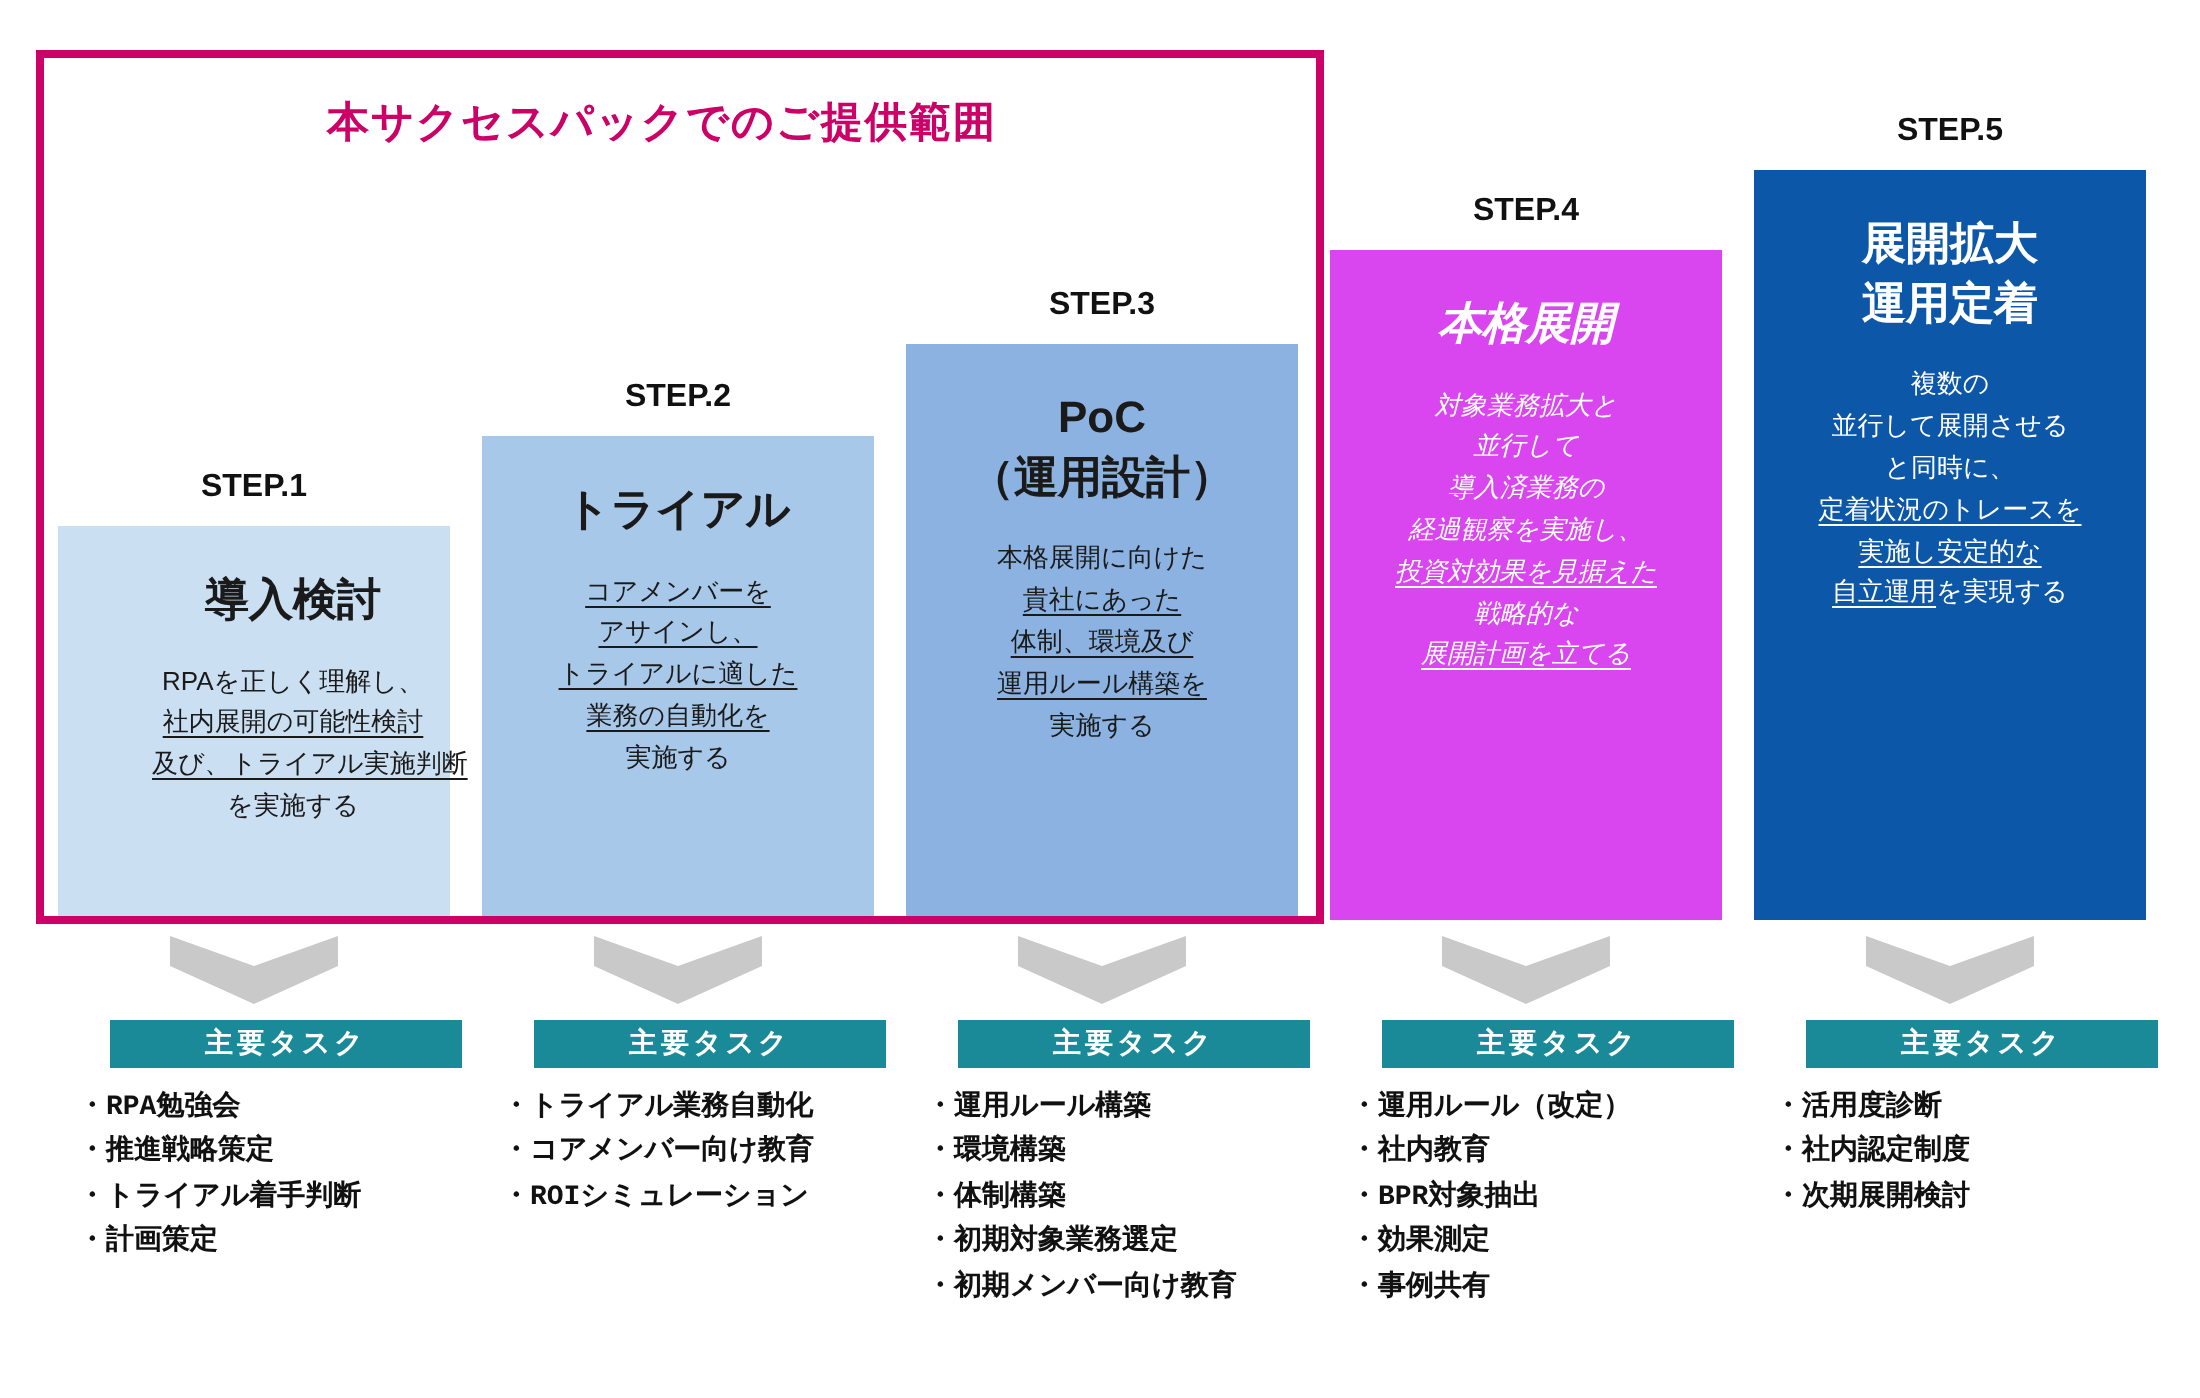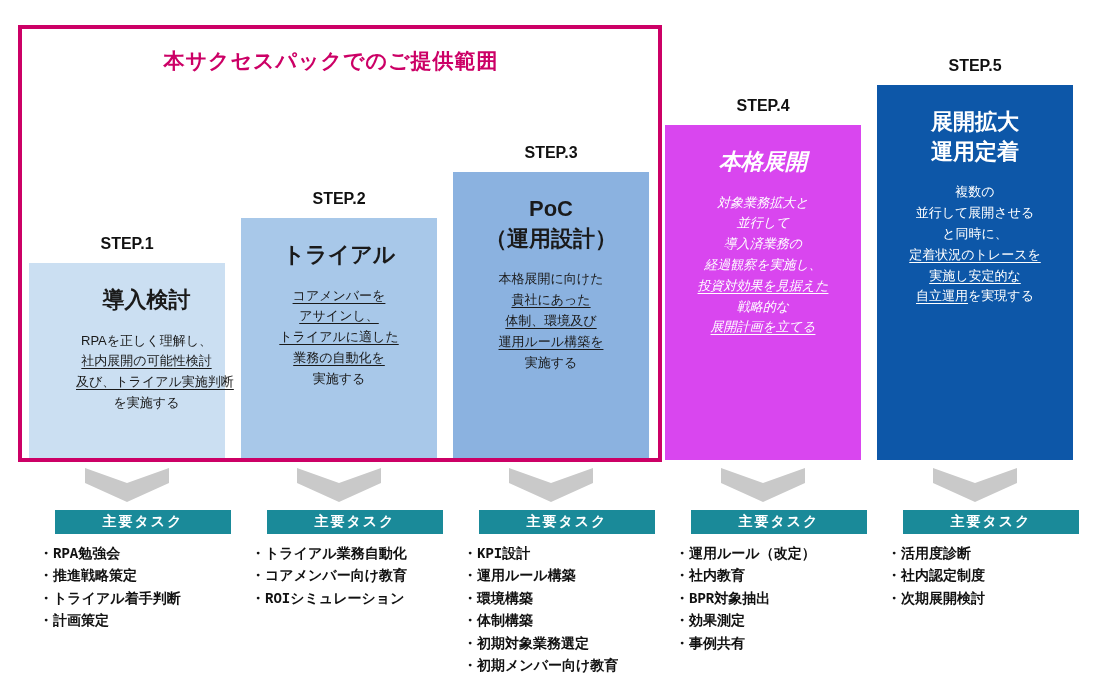--- a/index.html
+++ b/index.html
@@ -123,21 +123,20 @@
         </div>
         <div class="arrow-wrap">
           <svg width="84" height="34" viewBox="0 0 84 34">
             <polygon points="0,0 42,15 84,0 84,15 42,34 0,15" fill="#c9c9c9"></polygon>
           </svg>
         </div>
         <div class="banner" style="background: rgb(26, 138, 153);">
           <span>主要タスク</span>
         </div>
         <ul class="tasks">
-          <li>KPI設計</li>
           <li>運用ルール構築</li>
           <li>環境構築</li>
           <li>体制構築</li>
           <li>初期対象業務選定</li>
           <li>初期メンバー向け教育</li>
         </ul>
       </div>
       <div class="col">
         <div class="stair">
           <div class="step-label">STEP.4</div>

